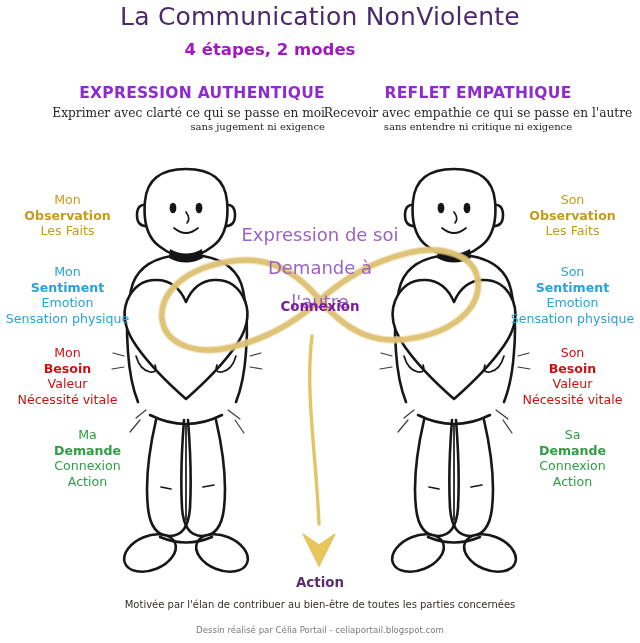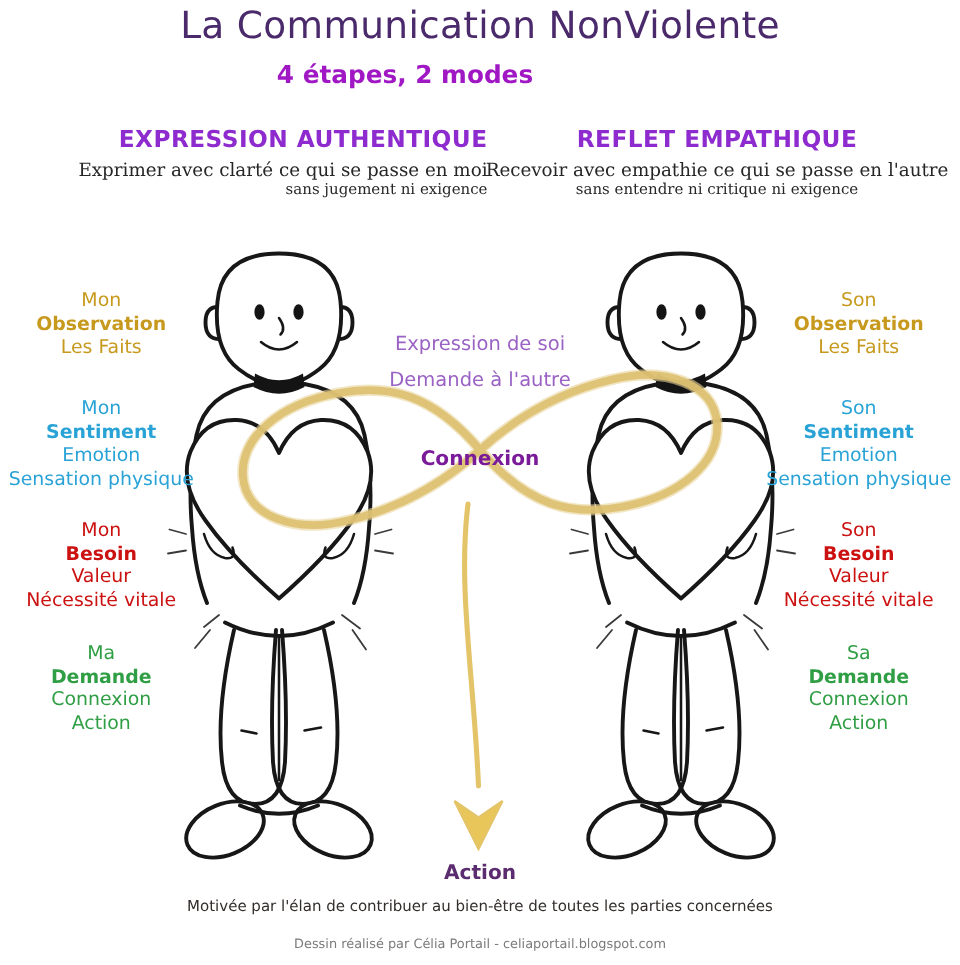--- a/index.html
+++ b/index.html
@@ -81,32 +81,32 @@
   .step .det  { font-weight: normal; }
 
   .c-observation { color: #c79a1e; }
   .c-sentiment   { color: #29a3d6; }
   .c-besoin      { color: #cc1111; }
   .c-demande     { color: #2f9e44; }
 
   #l-obs  { left: 0px;   top: 192px; }
   #l-sent { left: 0px;   top: 264px; }
   #l-bes  { left: 0px;   top: 345px; }
-  #l-dem  { left: 0px;   top: 427px; }
+  #l-dem  { left: 0px;   top: 427px; padding-left: 20px; }
   #r-obs  { left: 505px; top: 192px; }
   #r-sent { left: 505px; top: 264px; }
   #r-bes  { left: 505px; top: 345px; }
   #r-dem  { left: 505px; top: 427px; }
 
   
   #center-lines {
     top: 218px; left: 240px; width: 160px;
     text-align: center;
     color: #9a62c4;
-    font-size: 13px;
+    font-size: 18px;
     line-height: 1.85;
   }
   #connexion {
     top: 299px; left: 245px; width: 150px;
     text-align: center;
     font-size: 13.4px;
     font-weight: bold;
     color: #7a1b9a;
   }
   #action-label {

